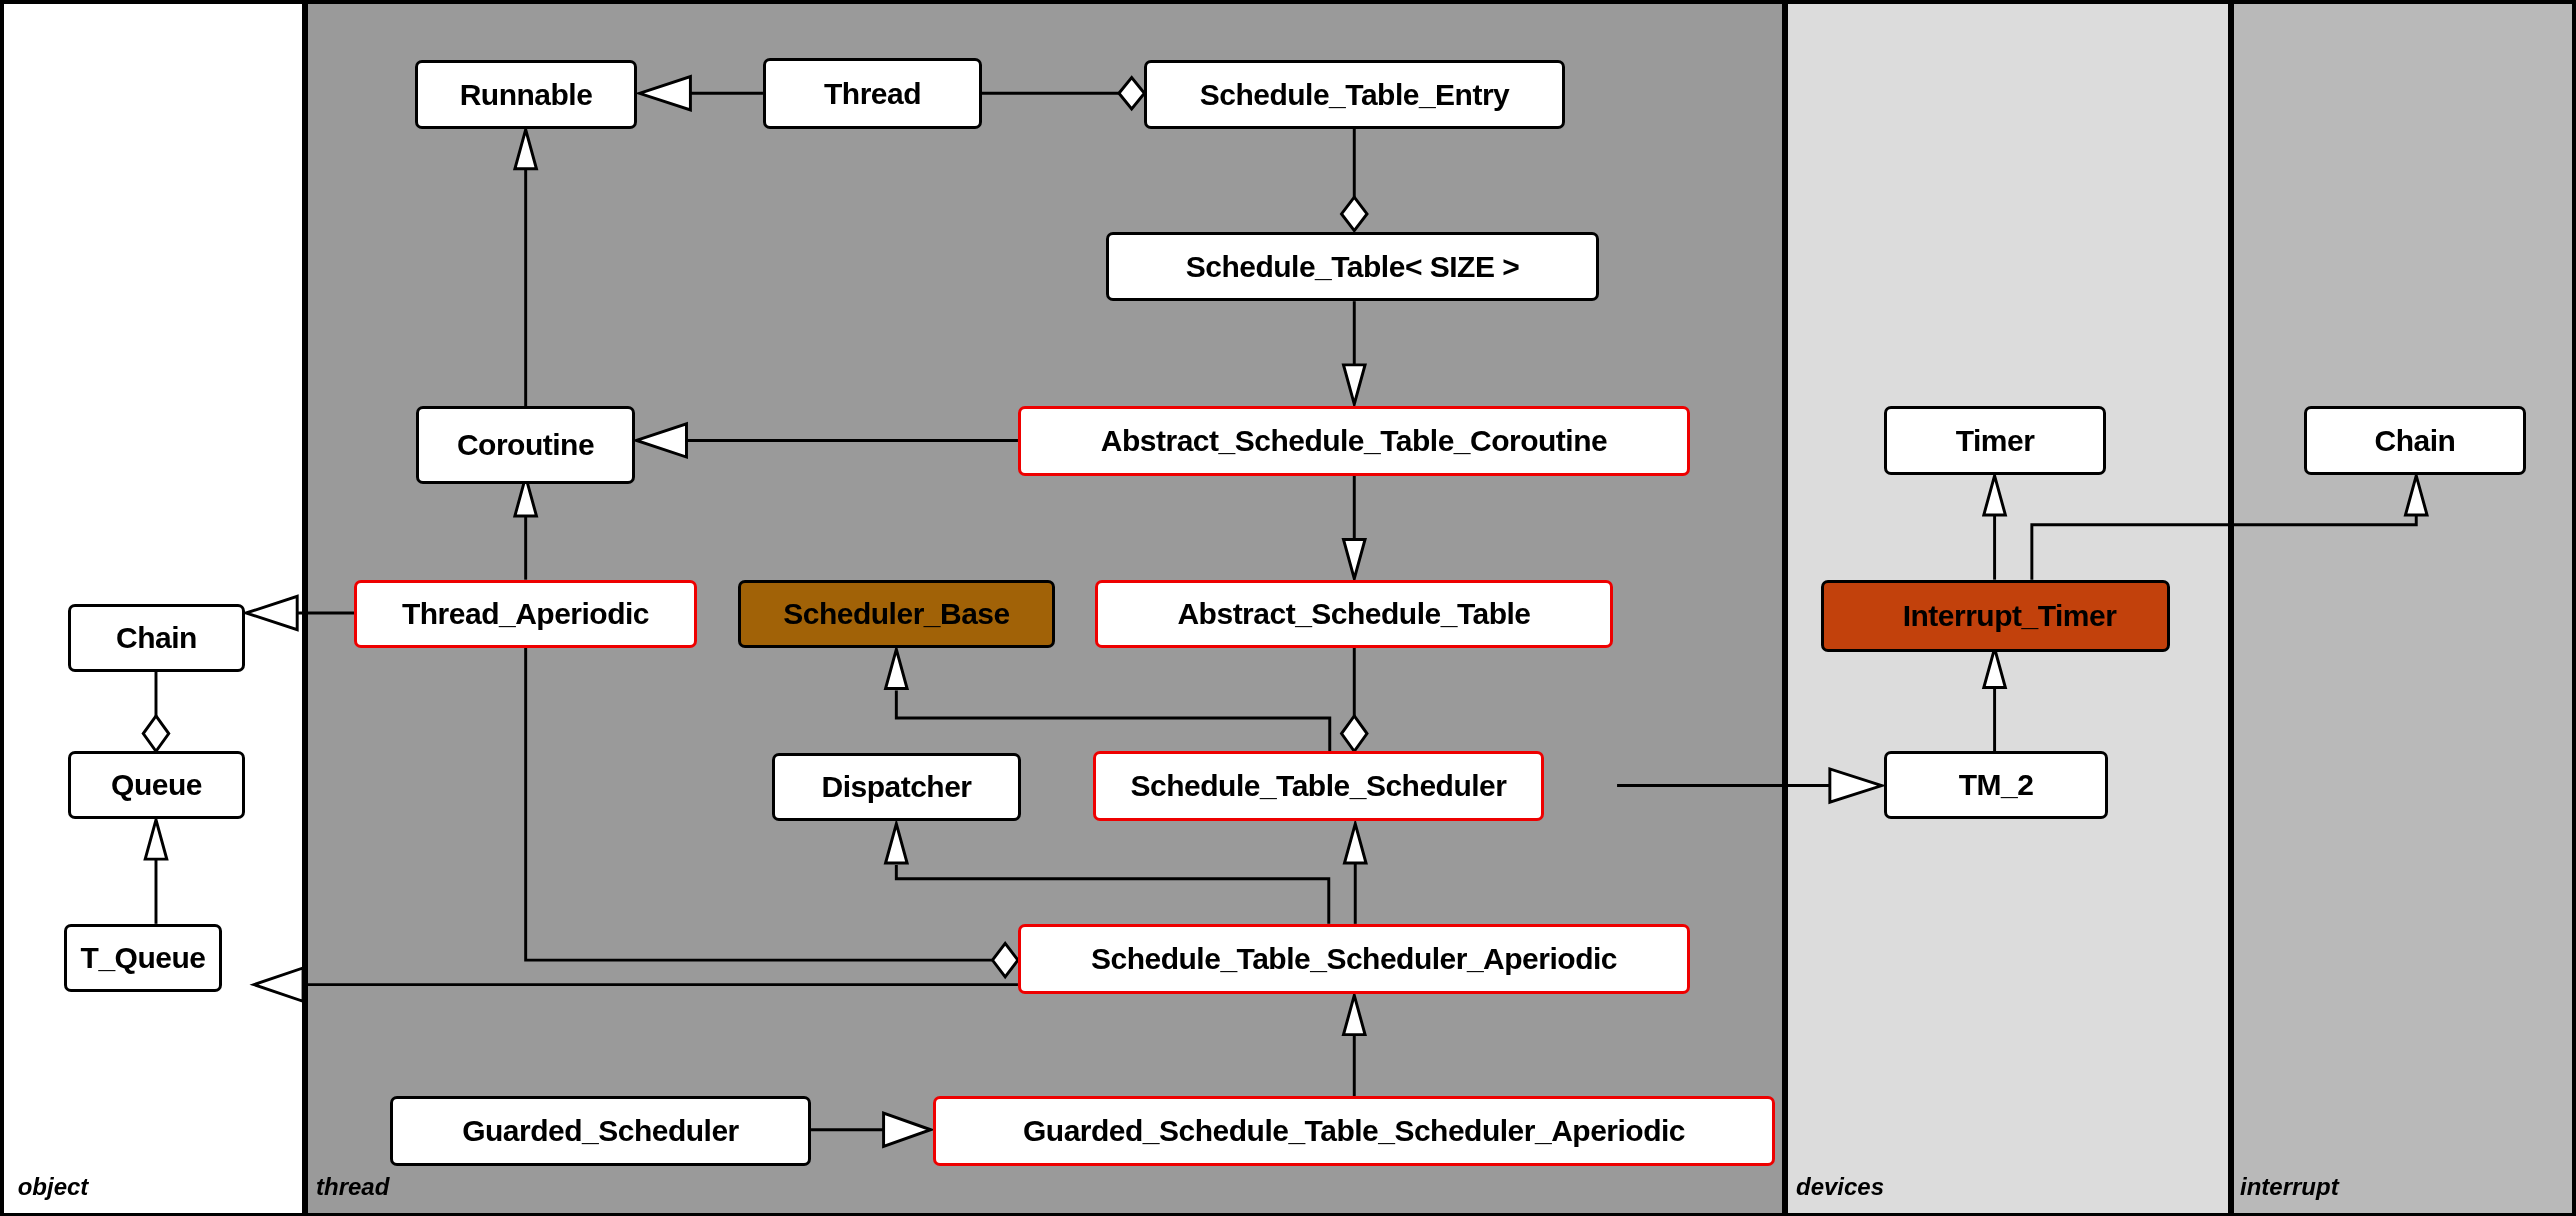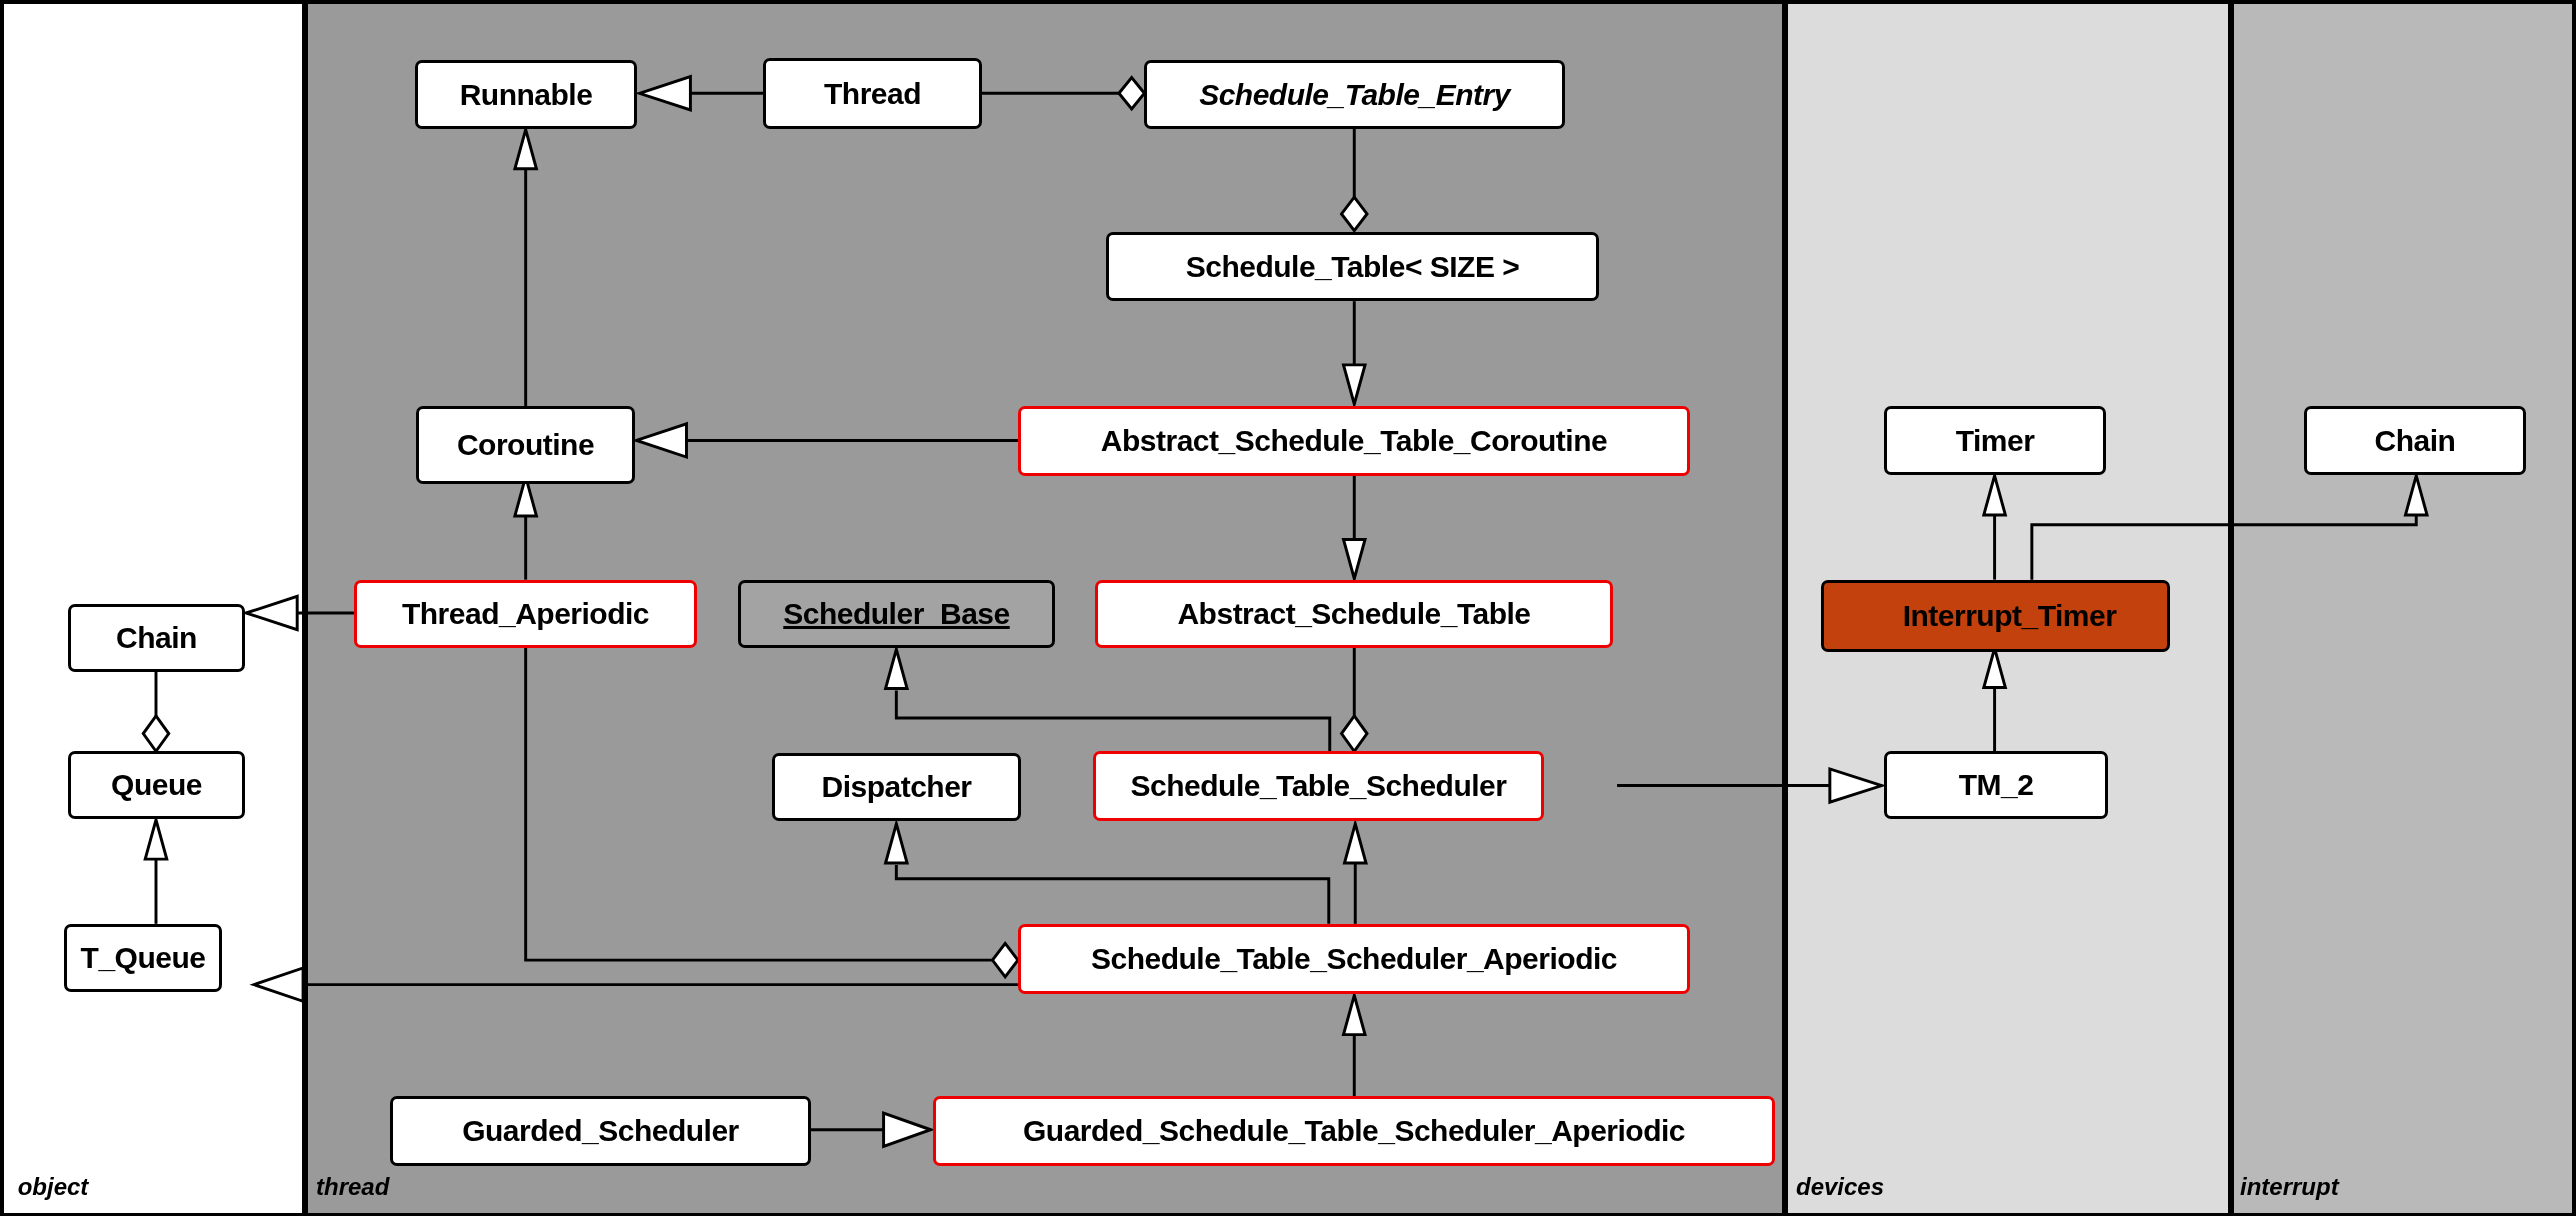--- a/index.html
+++ b/index.html
@@ -145,27 +145,27 @@
       <polygon points="1377,197 1390,214 1377,231 1364,214"></polygon>
       <polygon points="155,726 168,744 155,762 142,744"></polygon>
       <polygon points="1377,726 1390,744 1377,762 1364,744"></polygon>
       <polygon points="1008,975 1021,958 1034,975 1021,992"></polygon>
     </g>
   </svg>
 
   <div id="boxes">
       <div class="class-box" style="left: 411px; top: 56px; width: 222px; height: 69px; border: 3.9px solid rgb(0, 0, 0); background: rgb(255, 255, 255);">Runnable</div>
       <div class="class-box" style="left: 759px; top: 54px; width: 219px; height: 71px; border: 3.9px solid rgb(0, 0, 0); background: rgb(255, 255, 255);">Thread</div>
-      <div class="class-box" style="left: 1140px; top: 56px; width: 421px; height: 69px; border: 3.9px solid rgb(0, 0, 0); background: rgb(255, 255, 255); font-style: italic;">Schedule_Table_Entry</div>
+      <div class="class-box" style="left: 1140px; top: 56px; width: 421px; height: 69px; border: 3.9px solid rgb(0, 0, 0); background: rgb(255, 255, 255);">Schedule_Table_Entry</div>
       <div class="class-box" style="left: 1102px; top: 228px; width: 493px; height: 69px; border: 3.9px solid rgb(0, 0, 0); background: rgb(255, 255, 255);">Schedule_Table&lt; SIZE &gt;</div>
       <div class="class-box" style="left: 412px; top: 402px; width: 219px; height: 78px; border: 3.9px solid rgb(0, 0, 0); background: rgb(255, 255, 255);">Coroutine</div>
       <div class="class-box" style="left: 1014px; top: 402px; width: 672px; height: 70px; border: 3.9px solid rgb(238, 0, 0); background: rgb(255, 255, 255);">Abstract_Schedule_Table_Coroutine</div>
       <div class="class-box" style="left: 64px; top: 576px; width: 177px; height: 68px; border: 3.9px solid rgb(0, 0, 0); background: rgb(255, 255, 255); margin-top: 24px;">Chain</div>
       <div class="class-box" style="left: 350px; top: 576px; width: 343px; height: 68px; border: 3.9px solid rgb(238, 0, 0); background: rgb(255, 255, 255);">Thread_Aperiodic</div>
-      <div class="class-box" style="left: 734px; top: 576px; width: 317px; height: 68px; border: 3.9px solid rgb(0, 0, 0); background: #a3a3a3; text-decoration: underline;">Scheduler_Base</div>
+      <div class="class-box" style="left: 734px; top: 576px; width: 317px; height: 68px; border: 3.9px solid rgb(0, 0, 0); background: #a16207;">Scheduler_Base</div>
       <div class="class-box" style="left: 1091px; top: 576px; width: 518px; height: 68px; border: 3.9px solid rgb(238, 0, 0); background: rgb(255, 255, 255);">Abstract_Schedule_Table</div>
       <div class="class-box" style="left: 64px; top: 747px; width: 177px; height: 68px; border: 3.9px solid rgb(0, 0, 0); background: rgb(255, 255, 255);">Queue</div>
       <div class="class-box" style="left: 768px; top: 749px; width: 249px; height: 68px; border: 3.9px solid rgb(0, 0, 0); background: rgb(255, 255, 255);">Dispatcher</div>
       <div class="class-box" style="left: 1089px; top: 747px; width: 451px; height: 70px; border: 3.9px solid rgb(238, 0, 0); background: rgb(255, 255, 255);">Schedule_Table_Scheduler</div>
       <div class="class-box" style="left: 60px; top: 920px; width: 158px; height: 68px; border: 3.9px solid rgb(0, 0, 0); background: rgb(255, 255, 255);">T_Queue</div>
       <div class="class-box" style="left: 1014px; top: 920px; width: 672px; height: 70px; border: 3.9px solid rgb(238, 0, 0); background: rgb(255, 255, 255);">Schedule_Table_Scheduler_Aperiodic</div>
       <div class="class-box" style="left: 386px; top: 1092px; width: 421px; height: 70px; border: 3.9px solid rgb(0, 0, 0); background: rgb(255, 255, 255);">Guarded_Scheduler</div>
       <div class="class-box" style="left: 929px; top: 1092px; width: 842px; height: 70px; border: 3.9px solid rgb(238, 0, 0); background: rgb(255, 255, 255);">Guarded_Schedule_Table_Scheduler_Aperiodic</div>
       <div class="class-box" style="left: 1880px; top: 402px; width: 222px; height: 69px; border: 3.9px solid rgb(0, 0, 0); background: rgb(255, 255, 255);">Timer</div>
       <div class="class-box" style="left: 1817px; top: 576px; width: 349px; height: 72px; border: 3.9px solid rgb(0, 0, 0); background: #c2410c; padding-left: 28px;">Interrupt_Timer</div>

